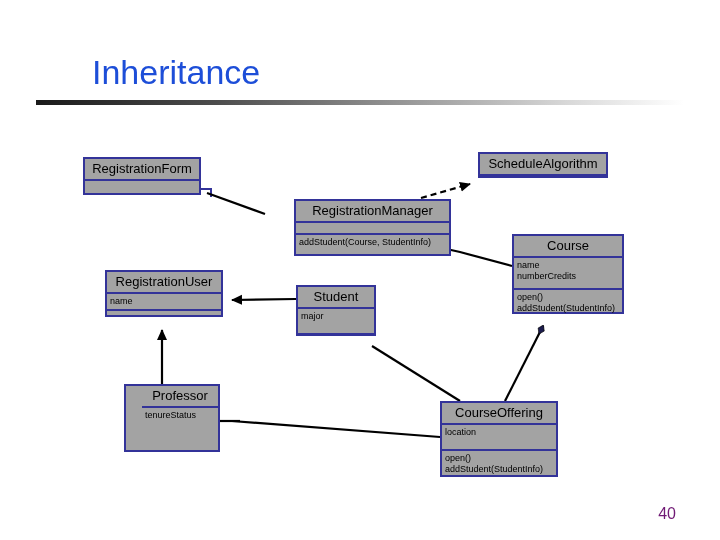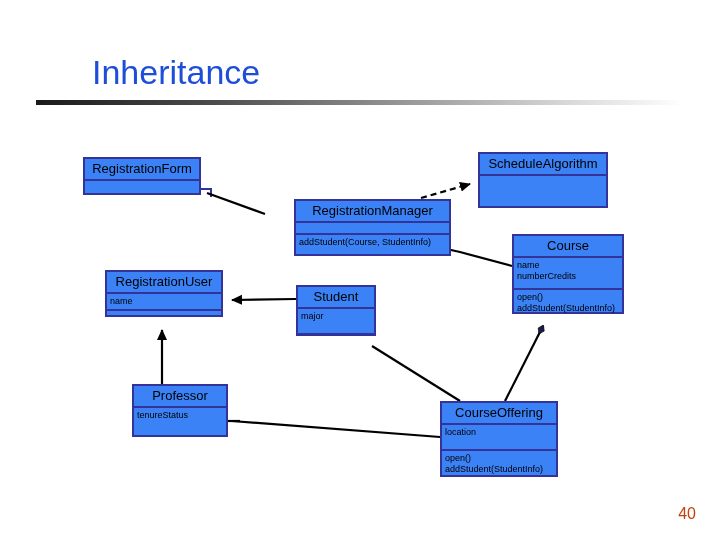--- a/index.html
+++ b/index.html
@@ -35,21 +35,21 @@
     top: 100px;
     width: 648px;
     height: 5px;
     background: linear-gradient(to right, #1a1a1a 0%, #4d4d4d 28%, #9a9a9a 58%, #d8d8d8 82%, #ffffff 100%);
   }
 
   
   .cls {
     position: absolute;
     box-sizing: border-box;
-    background: #3b82f6;
+    background: #a3a3a3;
     border: 2px solid #333399;
     color: #000000;
   }
   .cls .cname {
     text-align: center;
     font-size: 13px;
     line-height: 17px;
     padding: 1px 2px 2px 2px;
     white-space: nowrap;
     overflow: hidden;
@@ -75,24 +75,24 @@
     left: 0;
     top: 0;
     width: 720px;
     height: 540px;
     pointer-events: none;
   }
 
   
   #page-number {
     position: absolute;
-    right: 24px;
+    right: 44px;
     top: 505px;
     font-size: 16px;
-    color: #c2410c;
+    color: #701a75;
   }
 </style>
 </head>
 <body>
 
 <div id="slide">
 
   <div id="slide-title">Inheritance</div>
   <div id="title-rule"></div>
 
@@ -145,21 +145,21 @@
       <path d="M543,326 L505,401" stroke="#000000" stroke-width="2.2" fill="none" marker-start="url(#mk-diamond)"></path>
     </g>
   </svg>
 
   <div class="cls" style="left:83px; top:157px; width:118px; height:38px;">
     <div class="cname">RegistrationForm</div>
     <div class="sep"></div>
     <div class="compartment"></div>
   </div>
 
-  <div class="cls" style="left:478px; top:152px; width:130px; height:56px;">
+  <div class="cls" style="left:478px; top:152px; width:130px; height:26px;">
     <div class="cname">ScheduleAlgorithm</div>
     <div class="sep"></div>
     <div class="compartment"></div>
   </div>
 
   <div class="cls" style="left:264px; top:199px; width:157px; height:57px;margin-left:30px;">
     <div class="cname">RegistrationManager</div>
     <div class="sep"></div>
     <div class="compartment" style="height:6px;"></div>
     <div class="sep"></div>
@@ -195,21 +195,21 @@
       <div class="row">name</div>
       <div class="row">numberCredits</div>
     </div>
     <div class="sep"></div>
     <div class="compartment">
       <div class="row">open()</div>
       <div class="row">addStudent(StudentInfo)</div>
     </div>
   </div>
 
-  <div class="cls" style="left:132px; top:384px; width:96px; height:53px;">
+  <div class="cls" style="left:124px; top:384px; width:96px; height:68px;padding-left:16px;">
     <div class="cname">Professor</div>
     <div class="sep"></div>
     <div class="compartment">
       <div class="row">tenureStatus</div>
     </div>
   </div>
 
   <div class="cls" style="left:440px; top:401px; width:118px; height:76px;">
     <div class="cname">CourseOffering</div>
     <div class="sep"></div>

